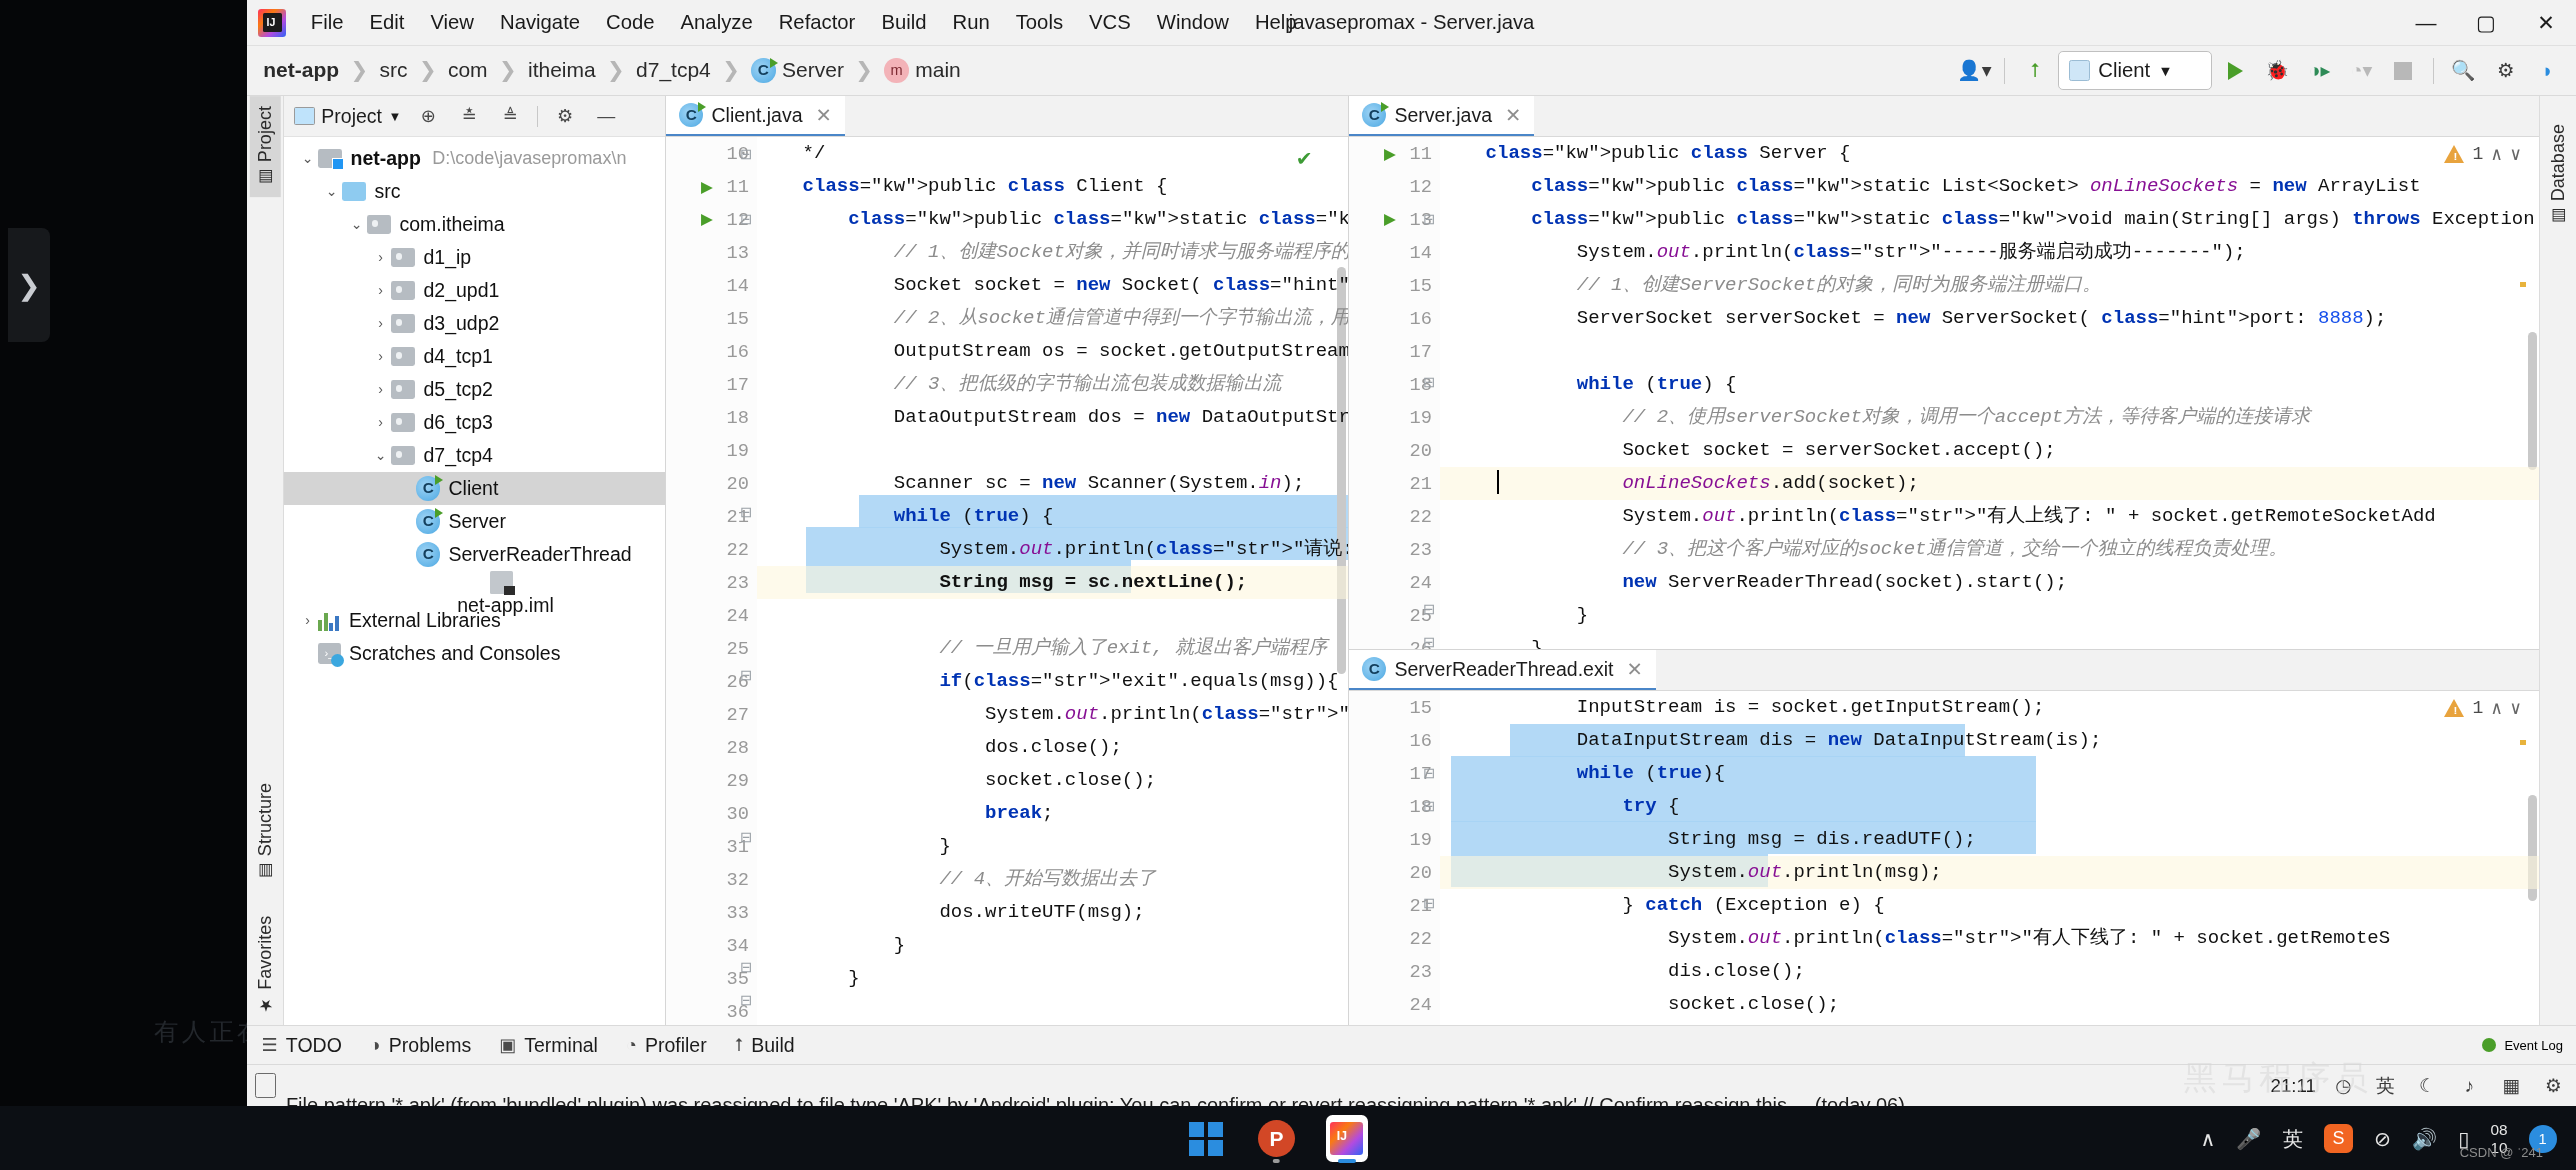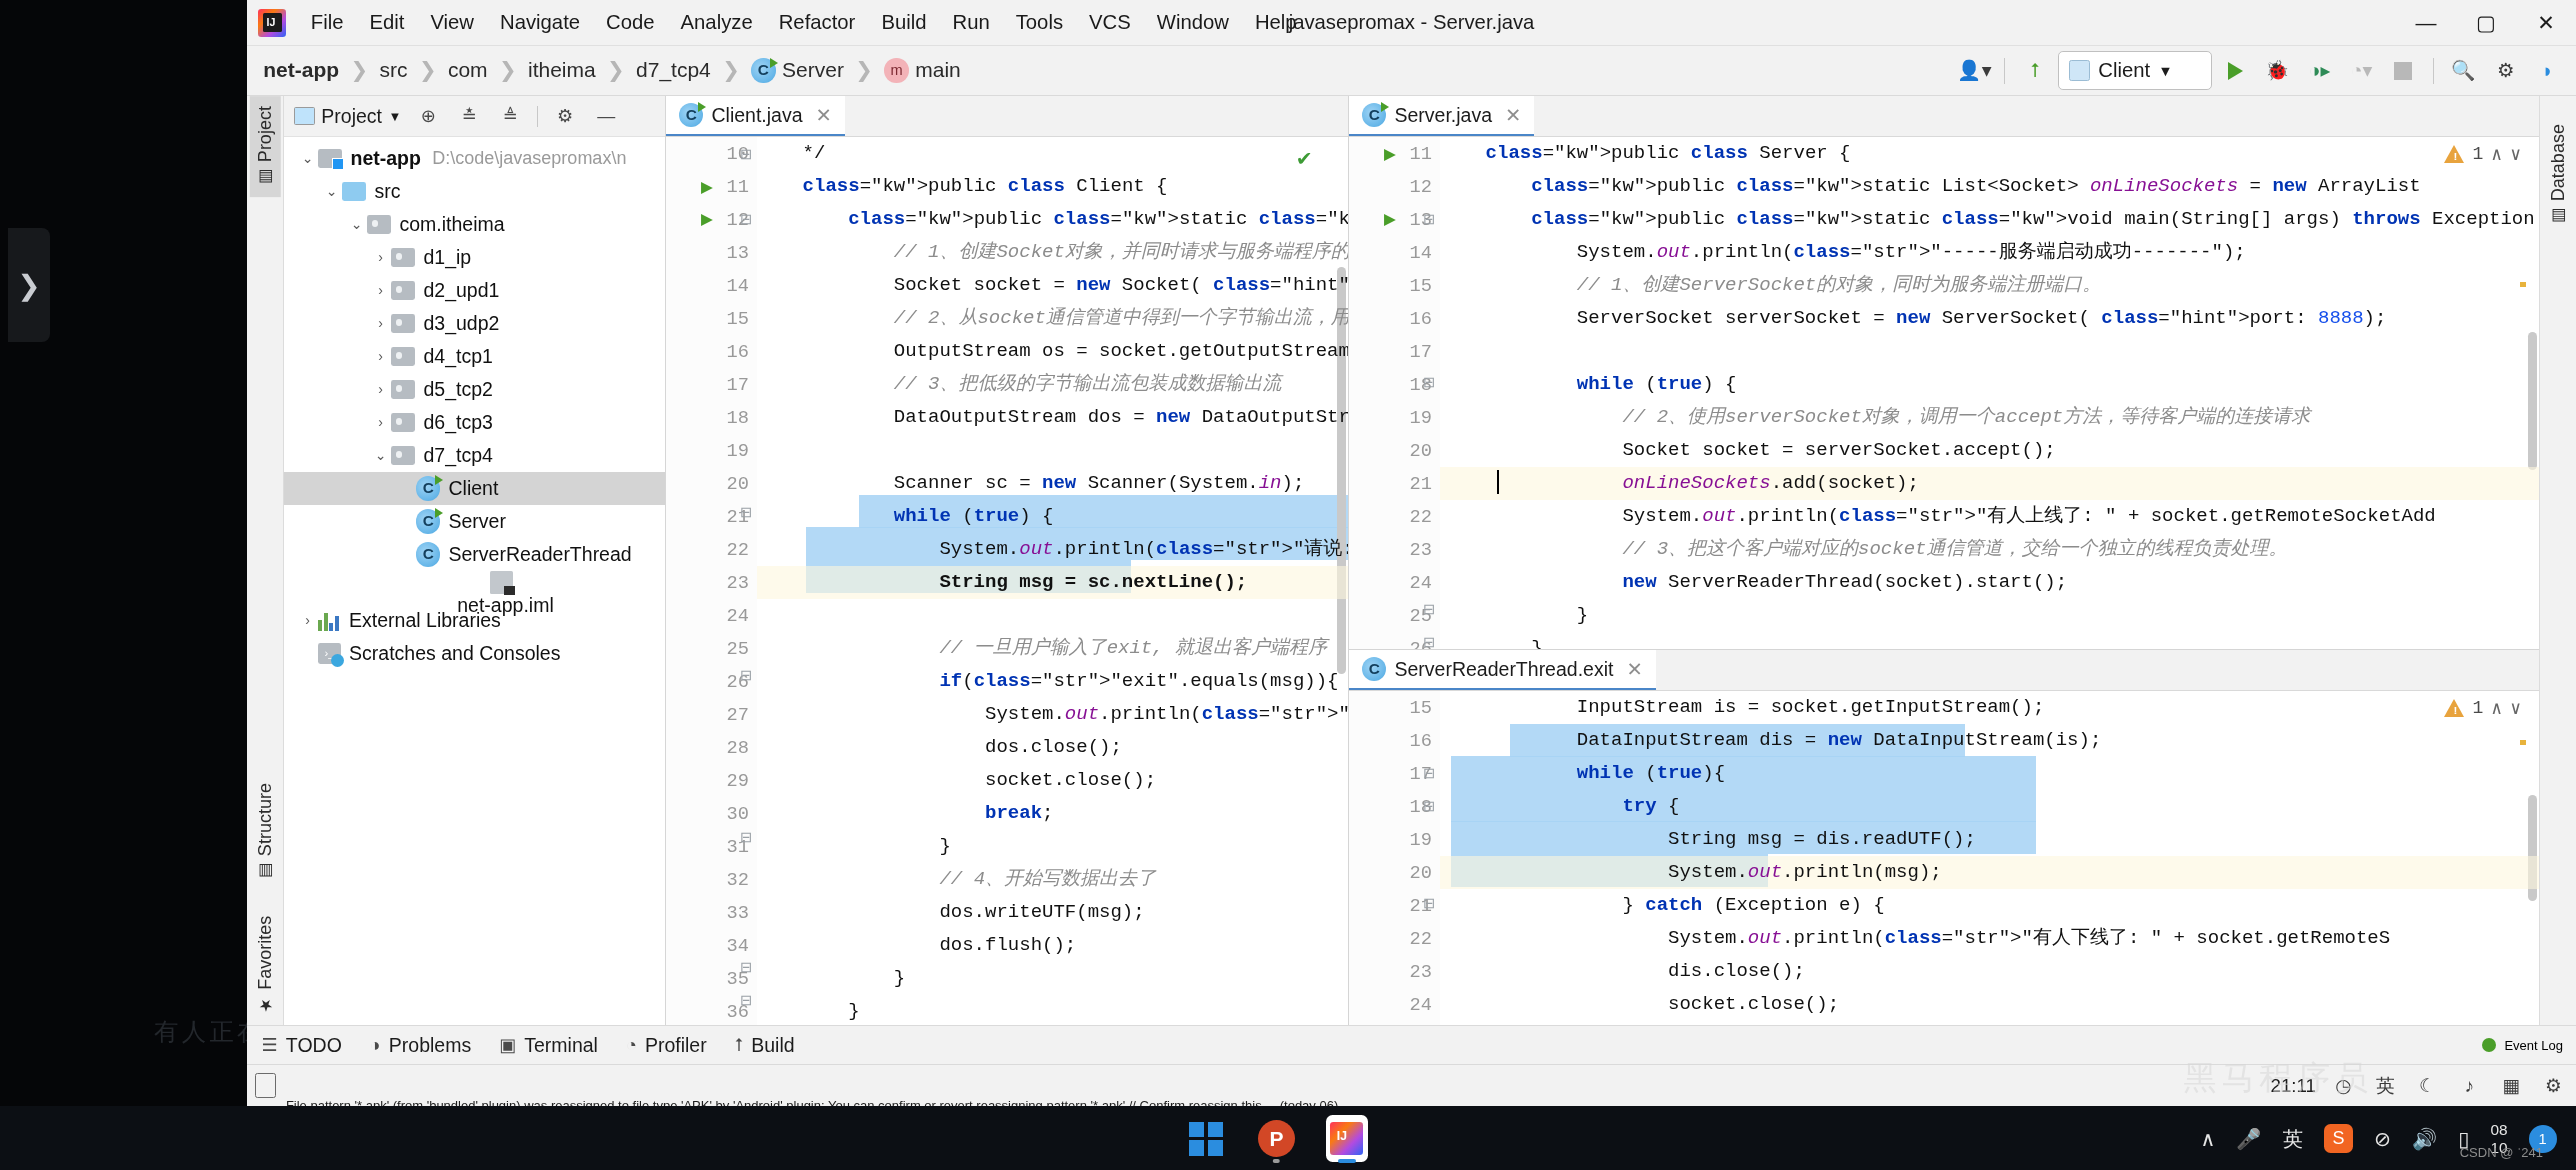--- a/index.html
+++ b/index.html
@@ -147,21 +147,21 @@
      display:flex; align-items:center; padding-left:14.6px; gap:28px; flex:none;}
   .bb { display:flex; align-items:center; gap:8.1px; font-size:19.5px; color:#1c1c1c;}
   .bb .bi { font-size:18px; color:#4a4a4a;}
   .bb-right { margin-left:auto; display:flex; align-items:center; gap:8.1px; padding-right:13px;}
   .evdot { width:14.6px;height:14.6px;border-radius:50%;background:#4a9e29;}
 
   
   .statusbar { height:42px; background:#f2f2f2; border-top:0.8px solid #dadada;
      display:flex; align-items:center; padding:0 8.1px; gap:9.8px; flex:none;}
   .sb-ico { width:21px;height:24.4px;border:1.6px solid #6b6b6b;border-radius:2.4px; flex:none;}
-  .sb-msg { font-size:13px; color:#1c1c1c; white-space:nowrap; overflow:hidden;margin-top:39px;}
+  .sb-msg { font-size:20px; color:#1c1c1c; white-space:nowrap; overflow:hidden;margin-top:39px;}
   .sb-right { margin-left:auto; display:flex; align-items:center; gap:13px;}
   .sb-time { font-size:18.7px; color:#1c1c1c;}
   .sbi { width:29px;height:29px;display:flex;align-items:center;justify-content:center;color:#3b3b3b;font-size:18.7px;}
 
   
   .taskbar { position:absolute; left:0; bottom:0; width:2576px; height:65px;
      background:#0c0f14; display:flex; align-items:center; }
   .tb-center { margin-left:1183px; display:flex; align-items:center; gap:24.4px; }
   .tb-app { width:46px; height:46px; display:flex; align-items:center; justify-content:center; position:relative;}
   .win-logo { width:34px;height:34px; display:grid; grid-template-columns:1fr 1fr; grid-gap:3.3px;}
@@ -472,21 +472,20 @@
                 <div class="cl" style="position: relative; z-index: 2; background: transparent;"></div>
                 <div class="cl" style="position: relative; z-index: 2; background: transparent;">               <span class="cmt">// 一旦用户输入了exit, 就退出客户端程序</span></div>
                 <div class="cl" style="position: relative; z-index: 2; background: transparent;">               <span class="kw">if</span>(<span <span="" class="kw">class</span>="str"&gt;"exit".equals(msg)){</div>
                 <div class="cl" style="position: relative; z-index: 2; background: transparent;">                   System.<span class="fld">out</span>.println(<span <span="" class="kw">class</span>="str"&gt;"欢迎您下次光临!</div>
                 <div class="cl" style="position: relative; z-index: 2; background: transparent;">                   dos.close();</div>
                 <div class="cl" style="position: relative; z-index: 2; background: transparent;">                   socket.close();</div>
                 <div class="cl" style="position: relative; z-index: 2; background: transparent;">                   <span class="kw">break</span>;</div>
                 <div class="cl" style="position: relative; z-index: 2; background: transparent;">               }</div>
                 <div class="cl" style="position: relative; z-index: 2; background: transparent;">               <span class="cmt">// 4、开始写数据出去了</span></div>
                 <div class="cl" style="position: relative; z-index: 2; background: transparent;">               dos.writeUTF(msg);</div>
-                <div class="cl" style="position: relative; z-index: 2; background: transparent;">               dos.flush();</div>
                 <div class="cl" style="position: relative; z-index: 2; background: transparent;">           }</div>
                 <div class="cl" style="position: relative; z-index: 2; background: transparent;">       }</div>
               </div>
             <div class="scrollbar-v">
               <div class="sb-thumb" style="top:130px;height:407px;"></div>
             </div>
           </div>
         </div>
 
         <div class="edcol right">

